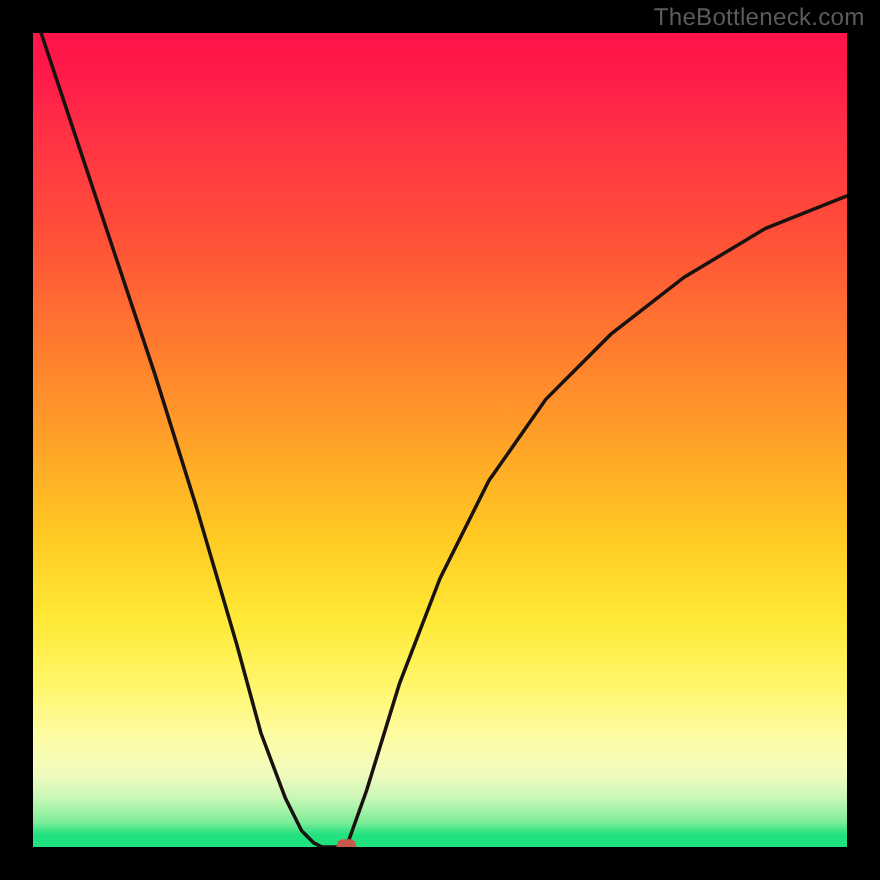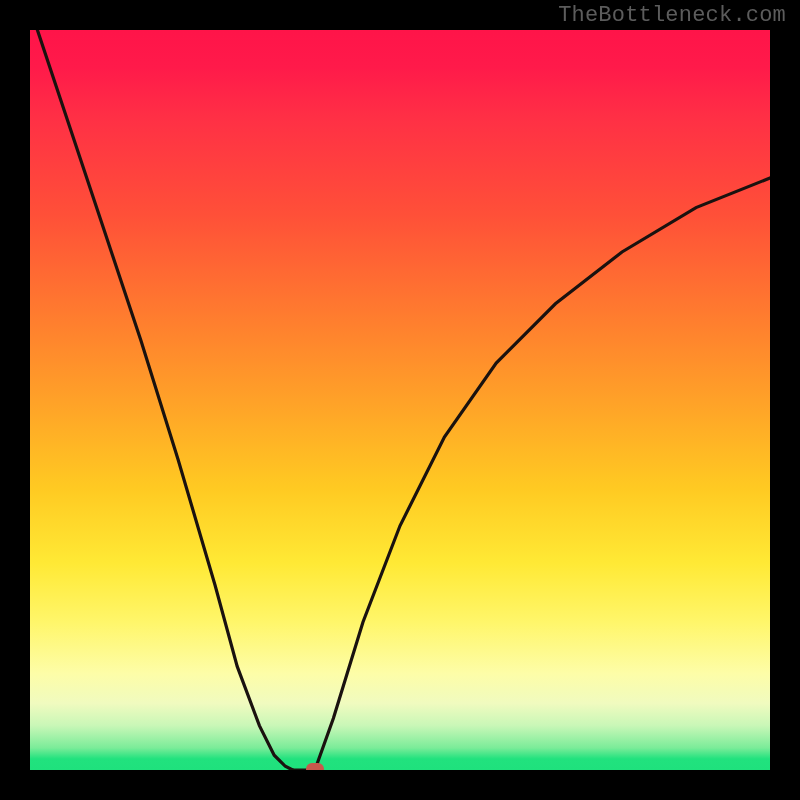--- a/index.html
+++ b/index.html
@@ -8,21 +8,20 @@
     width: 800px;
     height: 800px;
     overflow: hidden;
     background: #000;
     font-family: Arial, Helvetica, sans-serif;
   }
   .frame {
     position: absolute;
     inset: 0;
     background: #000;
-    font-family: Liberation Mono, monospace;
   }
   .plot-area {
     position: absolute;
     left: 30px;
     top: 30px;
     width: 740px;
     height: 740px;
     overflow: hidden;
   }
   .gradient {

